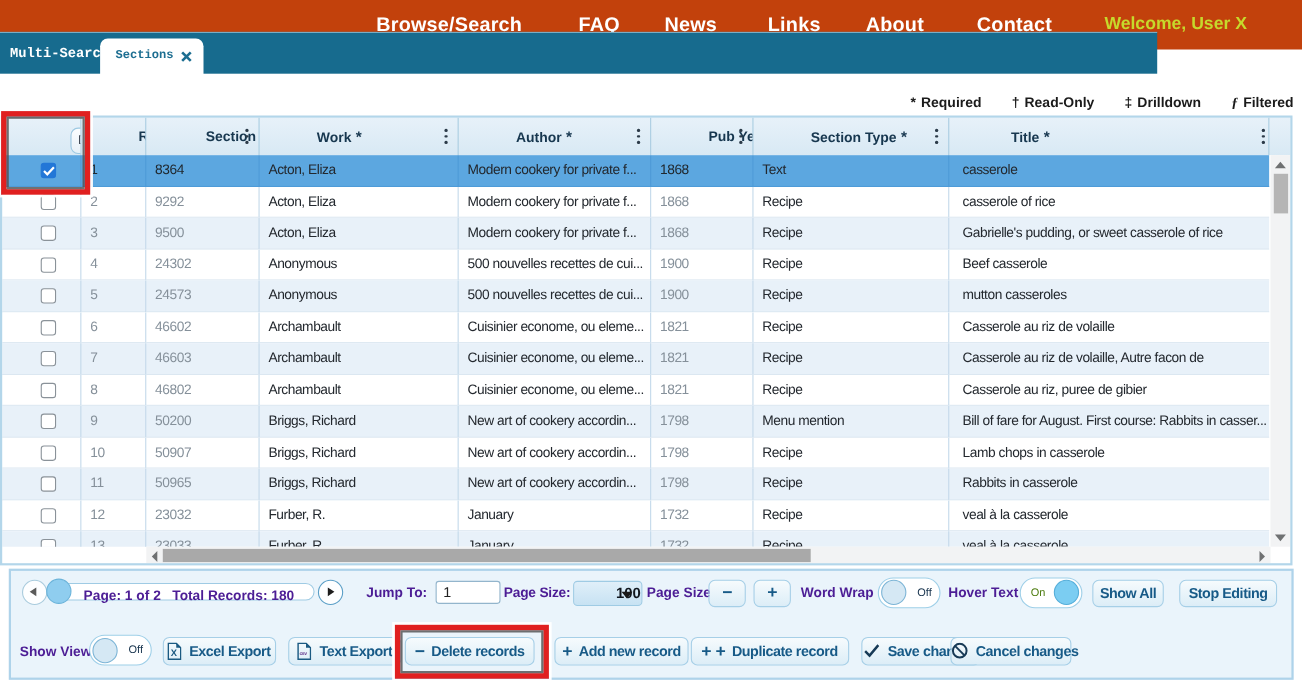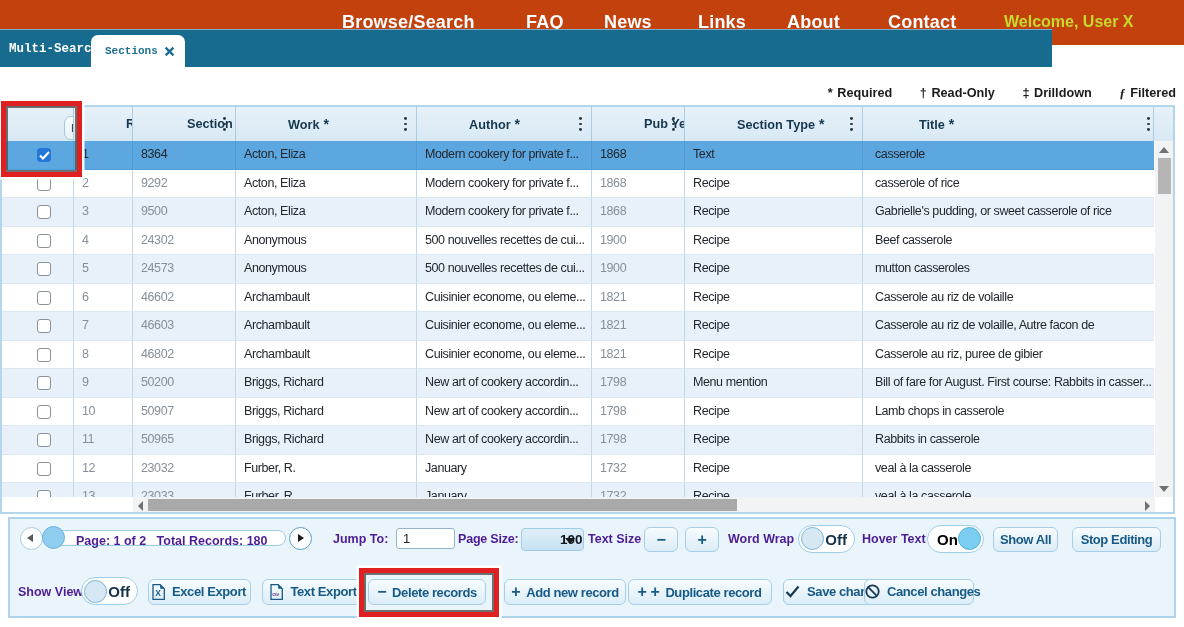--- a/index.html
+++ b/index.html
@@ -71,23 +71,23 @@
   .slider-track { position:absolute; left:40px; top:11px; width:236px; height:16px; background:#fff; border:1px solid #9fcbe4; border-radius:9px; cursor:pointer; }
   .slider-knob { position:absolute; left:31.5px; top:7px; width:23px; height:23px; border-radius:50%; background:#8fcdef; border:1.5px solid #6cb4da; cursor:pointer; }
   .jump-input { position:absolute; left:386px; top:9px; width:59px; height:21px; border:1px solid #93b5cc; border-radius:3px; background:#fff; font-size:13px; color:#222; padding-left:6px; font-family:inherit; }
   .pselect { position:absolute; left:511px; top:9px; width:63px; height:23px; border:1px solid #9fcbe4; border-radius:4px; background:linear-gradient(#e0eff9,#c7e2f3); cursor:pointer; }
   .pselect .val { position:absolute; left:10px; top:0; line-height:22px; font-size:13.5px; font-weight:bold; color:#10161d;margin-left:28px; }
   .pselect .caret { position:absolute; right:8px; top:9px; width:0; height:0; border-left:5px solid transparent; border-right:5px solid transparent; border-top:6px solid #1a1a1a; }
   .toggle { position:absolute; width:57px; height:28px; border-radius:14px; background:#fff; border:1px solid #9ecfe8; cursor:pointer; }
   .toggle .knob { position:absolute; top:1.5px; width:23px; height:23px; border-radius:50%; }
   .toggle.off .knob { left:2px; background:#d5e8f4; border:1.5px solid #7db5d6; }
   .toggle.on .knob { right:2px; background:#7bcdf2; border:1.5px solid #56aed9; }
-  .toggle .tstate { position:absolute; top:0; line-height:27px; font-size:15px; font-weight:bold; }
+  .toggle .tstate { position:absolute; top:0; line-height:27px; font-size:10px; font-weight:normal; }
   .toggle.off .tstate { right:7px; color:#16324c; }
-  .toggle.on .tstate { left:9px; color:#000000;text-align:center; }
+  .toggle.on .tstate { left:9px; color:#4d7c0f;text-align:center; }
   .icon-inline { display:inline-block; vertical-align:middle; margin-right:7px; position:relative; top:-1px; }
   .plusglyph { font-weight:bold; font-size:16px; margin-right:6px; position:relative; top:0.5px; }
 
   
   .redbox { position:absolute; border:5px solid #e02020; box-shadow:0 0 0 2.5px rgba(255,255,255,.95); z-index:60; pointer-events:none; }
   .redbox:after { content:""; position:absolute; left:0; top:0; right:0; bottom:0; border:2.5px solid rgba(82,82,82,.82); }
 </style>
 </head>
 <body>
 
@@ -375,21 +375,21 @@
     <span class="plabel" style="left:66px;top:15px">
       <span>Page: 1 of 2</span>&nbsp;&nbsp;&nbsp;<span>Total Records: 180</span></span>
 
     <span class="plabel" style="left:323px;top:13px">Jump To:</span>
     <input class="jump-input" value="1" style="">
     <span class="plabel" style="left:448px;top:13px;letter-spacing:-0.2px">Page Size:</span>
     <span class="pselect">
       <span class="val">100</span>
       <span class="caret"></span>
     </span>
-    <span class="plabel" style="left:578px;top:13px">Text Size</span>
+    <span class="plabel" style="left:578px;top:13px">Page Size</span>
     <button class="pbtn" style="left:634px;top:8px;width:34px;height:25px;font-size:16px;line-height:21px">−</button>
     <button class="pbtn" style="left:675px;top:8px;width:34px;height:25px;font-size:16px;line-height:21px">+</button>
 
     <span class="plabel" style="left:718px;top:13px">Word Wrap</span>
     <span class="toggle off" style="left:788px;top:5.5px">
       <span class="knob"></span>
       <span class="tstate">Off</span>
     </span>
     <span class="plabel" style="left:852px;top:13px">Hover Text</span>
     <span class="toggle on" style="left:917px;top:5.5px">

